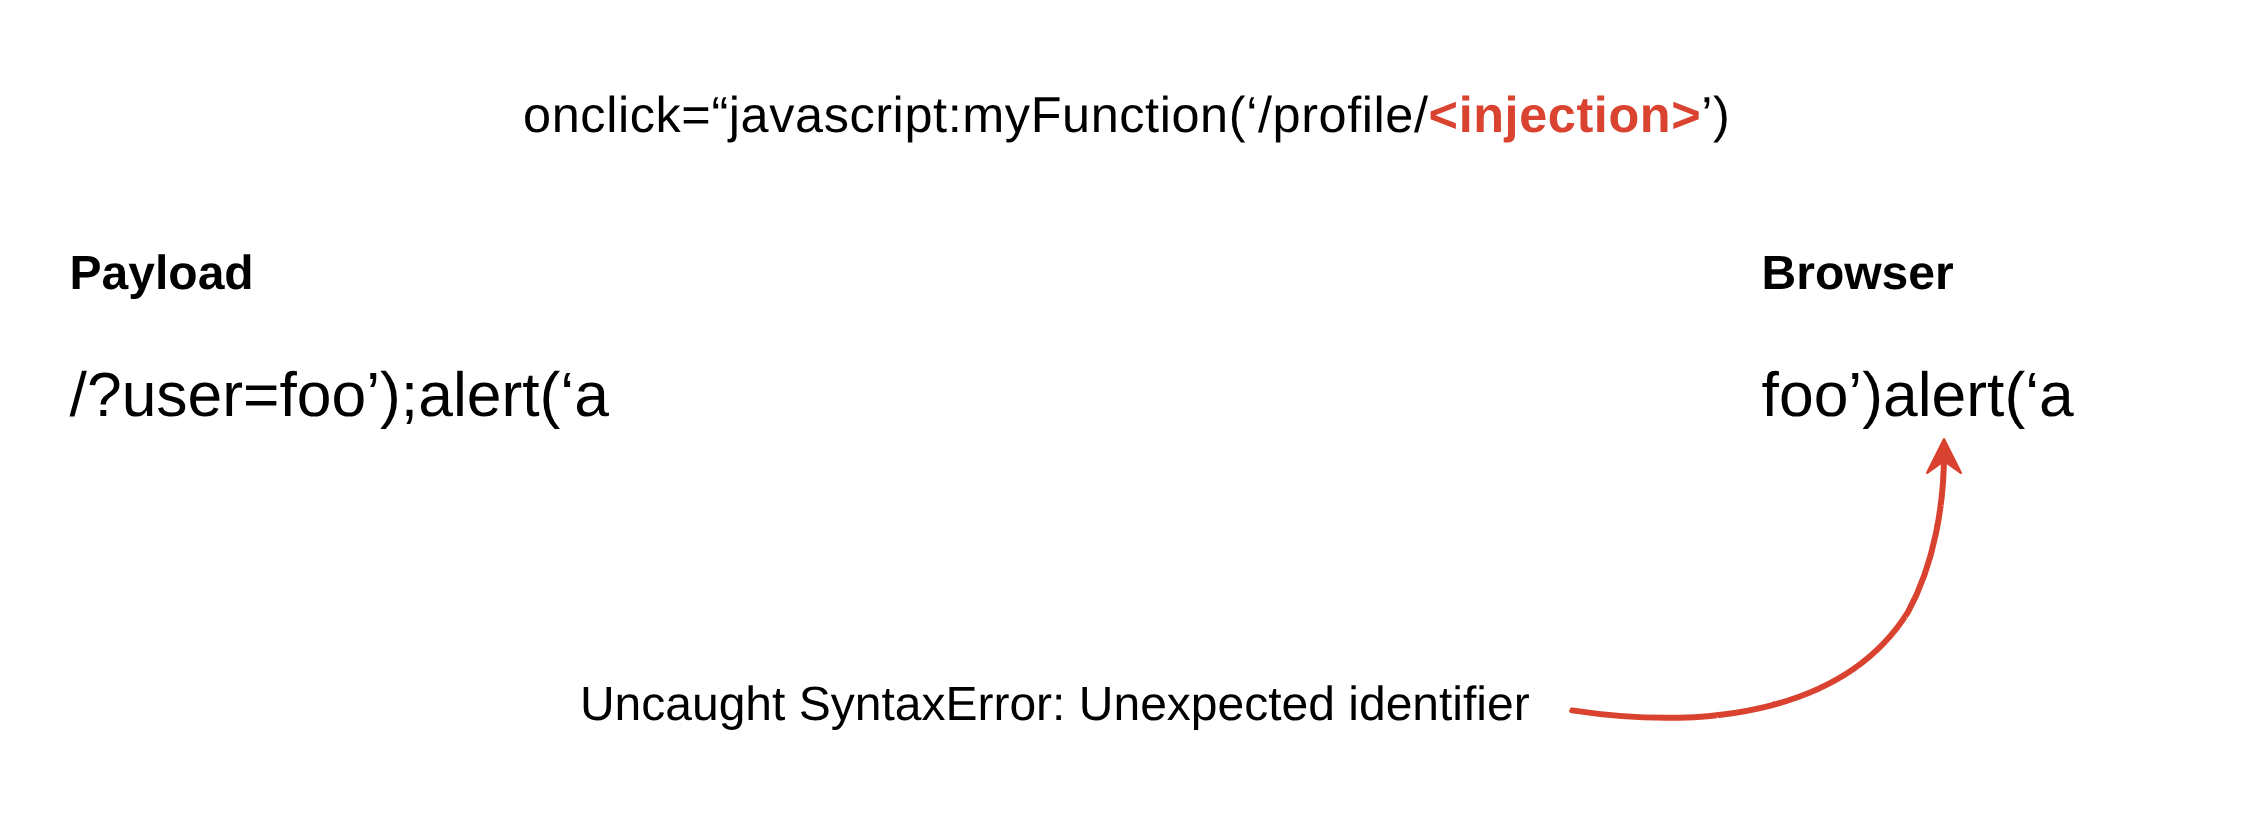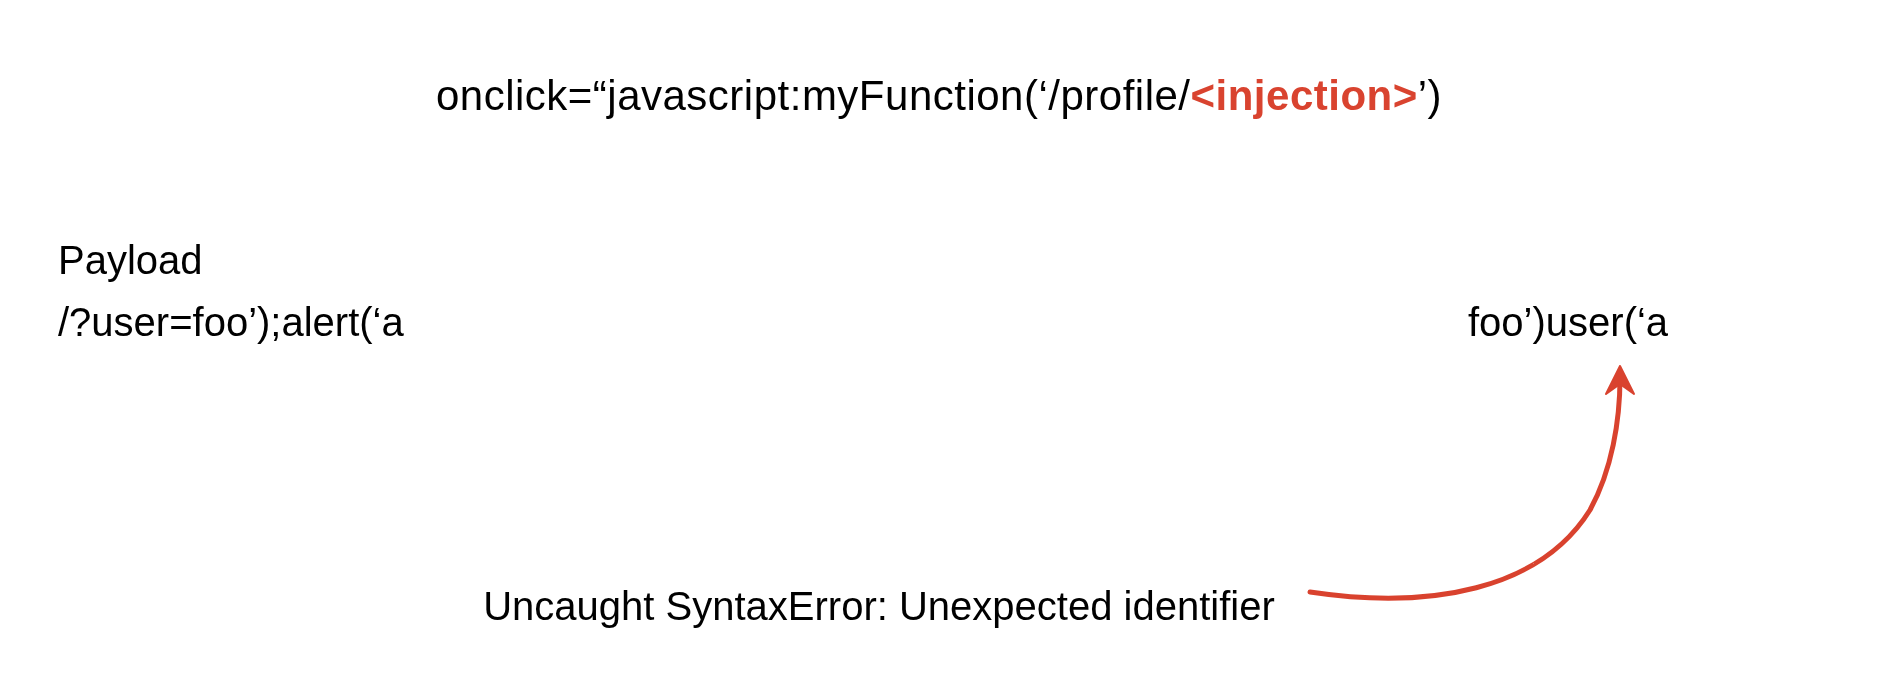--- a/index.html
+++ b/index.html
@@ -27,47 +27,46 @@
     font-weight: 400;
     letter-spacing: 0.5px;
     margin-top: 24px;
   }
   .injection {
     color: #d9432f;
     font-weight: 700;
   }
   .col-header {
     position: absolute;
-    top: 238px;
+    top: 206px;
     font-size: 40px;
-    font-weight: 400;
+    font-weight: 700;
   }
   .col-value {
     position: absolute;
     top: 300px;
-    font-size: 40px;
+    font-size: 52px;
     font-weight: 400;
   }
   .c-payload { left: 58px; }
   .c-sanitized { left: 748px; }
   .c-browser { left: 1468px; }
   .error-line {
     position: absolute;
     top: 565px;
     left: 0;
     width: 100%;
     text-align: center;
     font-size: 40px;
     font-weight: 400;
   }
   .error-inner {
     display: inline-block;
     position: relative;
     left: -60px;
-    margin-top: 19px;
   }
   .arrow-svg {
     position: absolute;
     left: 1290px;
     top: 360px;
     width: 360px;
     height: 260px;
     overflow: visible;
   }
 </style>
@@ -77,21 +76,22 @@
 <div class="slide">
 
   <div class="top-line">
     <span>onclick=“javascript:myFunction(‘/profile/</span><span class="injection">&lt;injection&gt;</span><span>’)</span>
   </div>
 
   <div class="col-header c-payload">Payload</div>
   <div class="col-value  c-payload">/?user=foo’);alert(‘a</div>
 
 
-  <div class="col-value  c-browser">foo’)user(‘a</div>
+  <div class="col-header c-browser">Browser</div>
+  <div class="col-value  c-browser">foo’)alert(‘a</div>
 
   <svg class="arrow-svg" viewBox="0 0 360 260">
     <defs>
       <filter id="rough" x="-20%" y="-20%" width="140%" height="140%">
         <feTurbulence type="fractalNoise" baseFrequency="0.9" numOctaves="1" result="n"></feTurbulence>
         <feDisplacementMap in="SourceGraphic" in2="n" scale="1.6"></feDisplacementMap>
       </filter>
     </defs>
     <path d="M 20 232
              C 140 250, 250 230, 300 150

